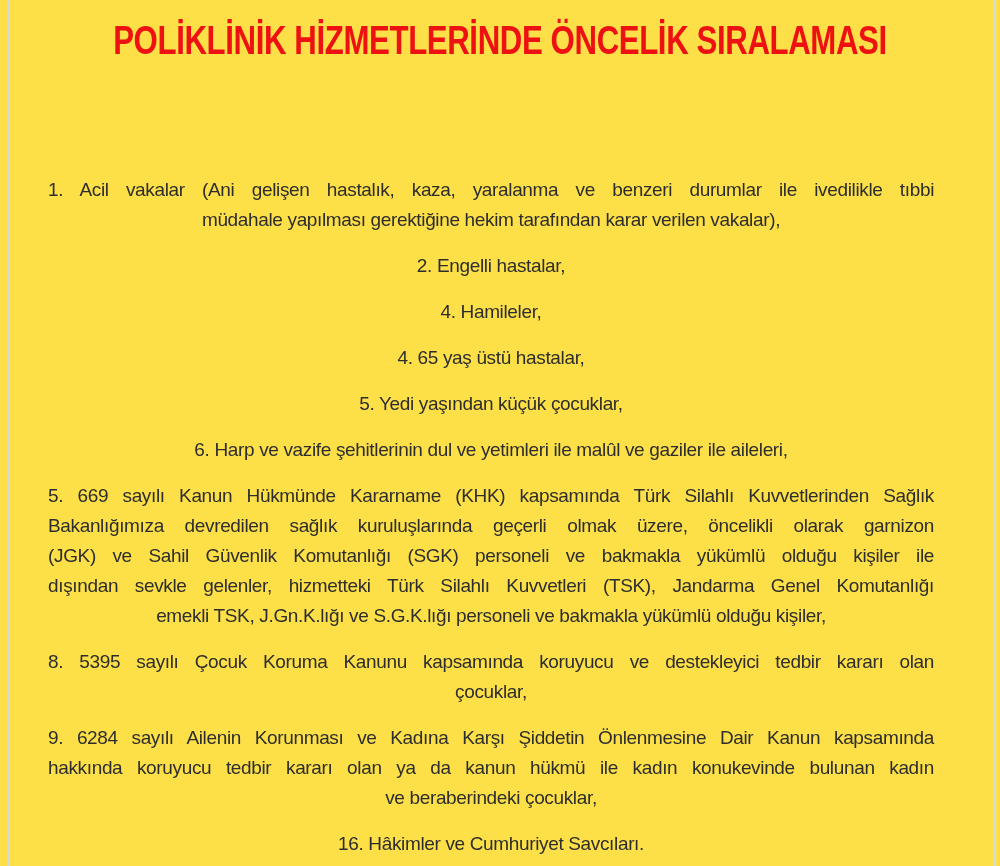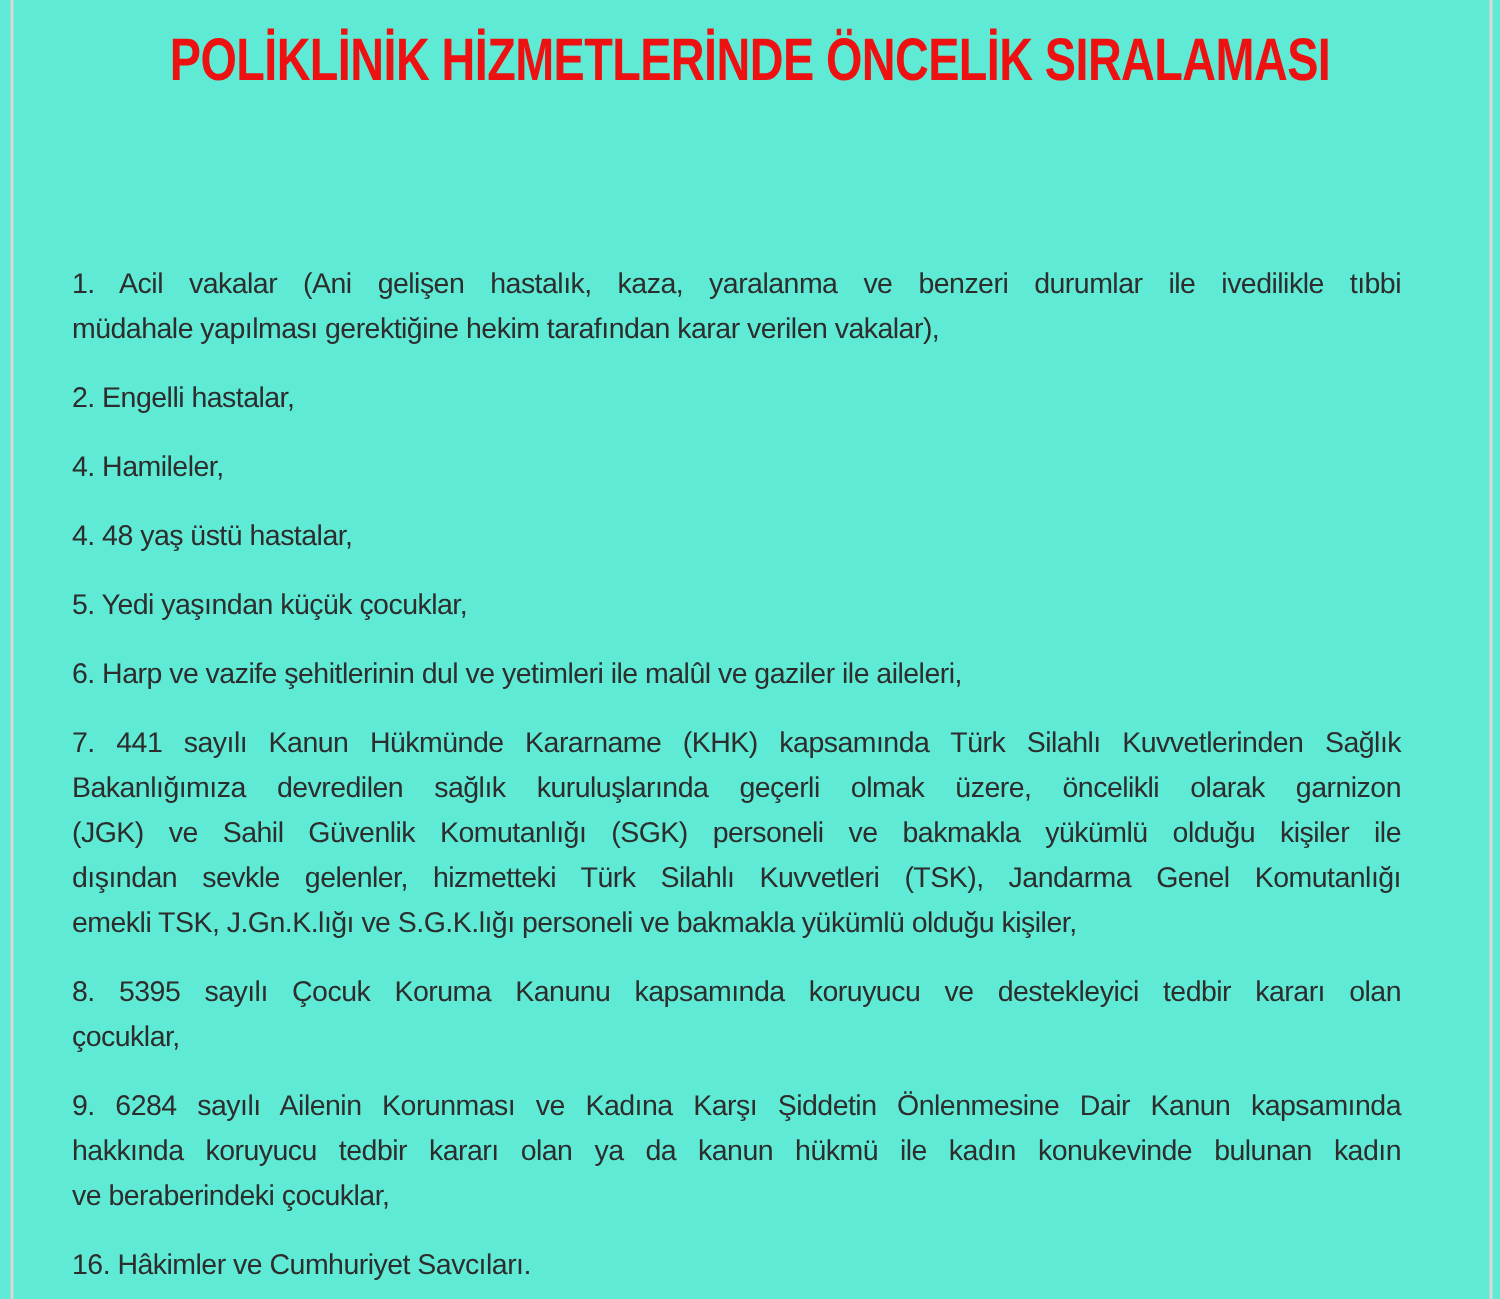--- a/index.html
+++ b/index.html
@@ -1,21 +1,21 @@
 <!DOCTYPE html>
 <html lang="tr"><head>
 <meta charset="utf-8">
 <title>Poliklinik Hizmetlerinde Öncelik Sıralaması</title>
 <style>
   html, body { margin: 0; padding: 0; background: #ffffff; }
   .page {
     position: relative;
     width: 1000px;
     height: 866px;
-    background: #5eead4;
+    background: #fde047;
     overflow: hidden;
     font-family: "Liberation Sans", "DejaVu Sans", sans-serif;
   }
   .edge-line {
     position: absolute;
     top: 0;
     bottom: 0;
     width: 2px;
     background: #d9d9d9;
   }
@@ -44,21 +44,21 @@
     line-height: 30px;
     letter-spacing: -0.35px;
     margin-top: 20px;
   }
   .para { margin: 0 0 16px 0; }
   .line {
     text-align: justify;
     text-align-last: justify;
   }
   .line.last {
-    text-align: left;
+    text-align: center;
     text-align-last: auto;
   }
 </style>
 </head>
 <body>
 
 <div class="page">
   <div class="edge-line left" style="background: rgb(217, 217, 217);"></div>
   <div class="edge-line right" style="background: rgb(217, 217, 217);"></div>
 
@@ -69,30 +69,30 @@
         <div class="line">1. Acil vakalar (Ani gelişen hastalık, kaza, yaralanma ve benzeri durumlar ile ivedilikle tıbbi</div>
         <div class="line last">müdahale yapılması gerektiğine hekim tarafından karar verilen vakalar),</div>
       </div>
       <div class="para">
         <div class="line last">2. Engelli hastalar,</div>
       </div>
       <div class="para">
         <div class="line last">4. Hamileler,</div>
       </div>
       <div class="para">
-        <div class="line last">4. 48 yaş üstü hastalar,</div>
+        <div class="line last">4. 65 yaş üstü hastalar,</div>
       </div>
       <div class="para">
         <div class="line last">5. Yedi yaşından küçük çocuklar,</div>
       </div>
       <div class="para">
         <div class="line last">6. Harp ve vazife şehitlerinin dul ve yetimleri ile malûl ve gaziler ile aileleri,</div>
       </div>
       <div class="para">
-        <div class="line">7. 441 sayılı Kanun Hükmünde Kararname (KHK) kapsamında Türk Silahlı Kuvvetlerinden Sağlık</div>
+        <div class="line">5. 669 sayılı Kanun Hükmünde Kararname (KHK) kapsamında Türk Silahlı Kuvvetlerinden Sağlık</div>
         <div class="line">Bakanlığımıza devredilen sağlık kuruluşlarında geçerli olmak üzere, öncelikli olarak garnizon</div>
         <div class="line">(JGK) ve Sahil Güvenlik Komutanlığı (SGK) personeli ve bakmakla yükümlü olduğu kişiler ile</div>
         <div class="line">dışından sevkle gelenler, hizmetteki Türk Silahlı Kuvvetleri (TSK), Jandarma Genel Komutanlığı</div>
         <div class="line last">emekli TSK, J.Gn.K.lığı ve S.G.K.lığı personeli ve bakmakla yükümlü olduğu kişiler,</div>
       </div>
       <div class="para">
         <div class="line">8. 5395 sayılı Çocuk Koruma Kanunu kapsamında koruyucu ve destekleyici tedbir kararı olan</div>
         <div class="line last">çocuklar,</div>
       </div>
       <div class="para">

